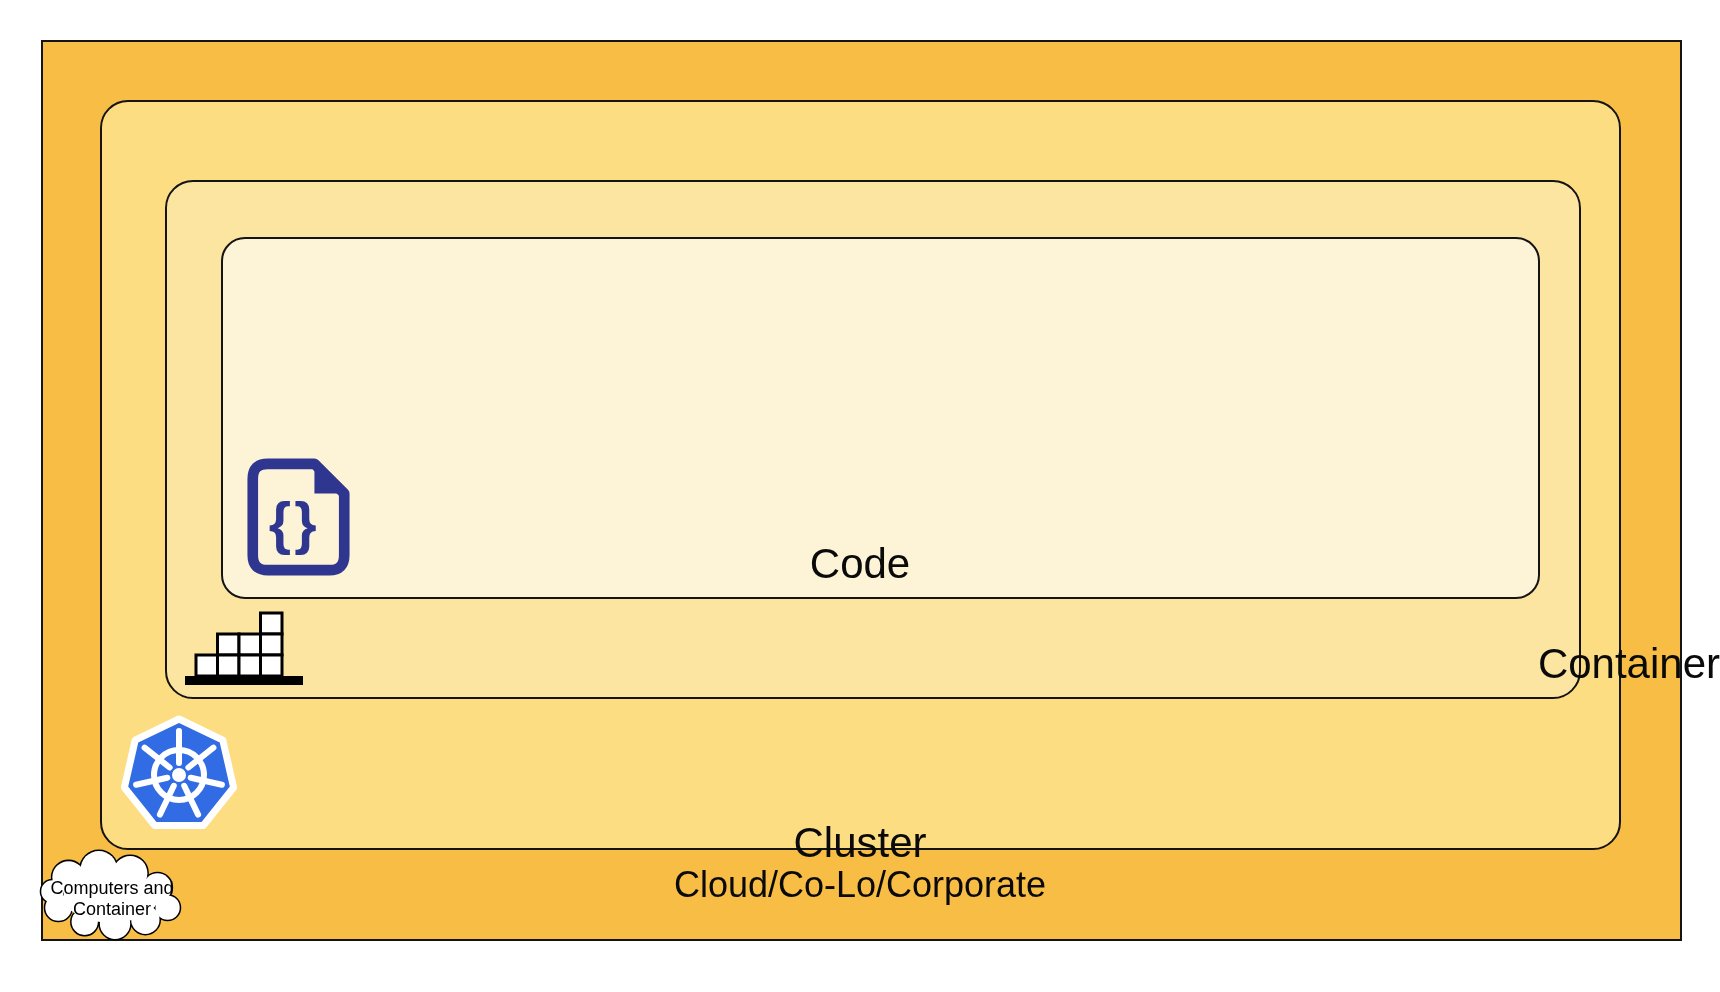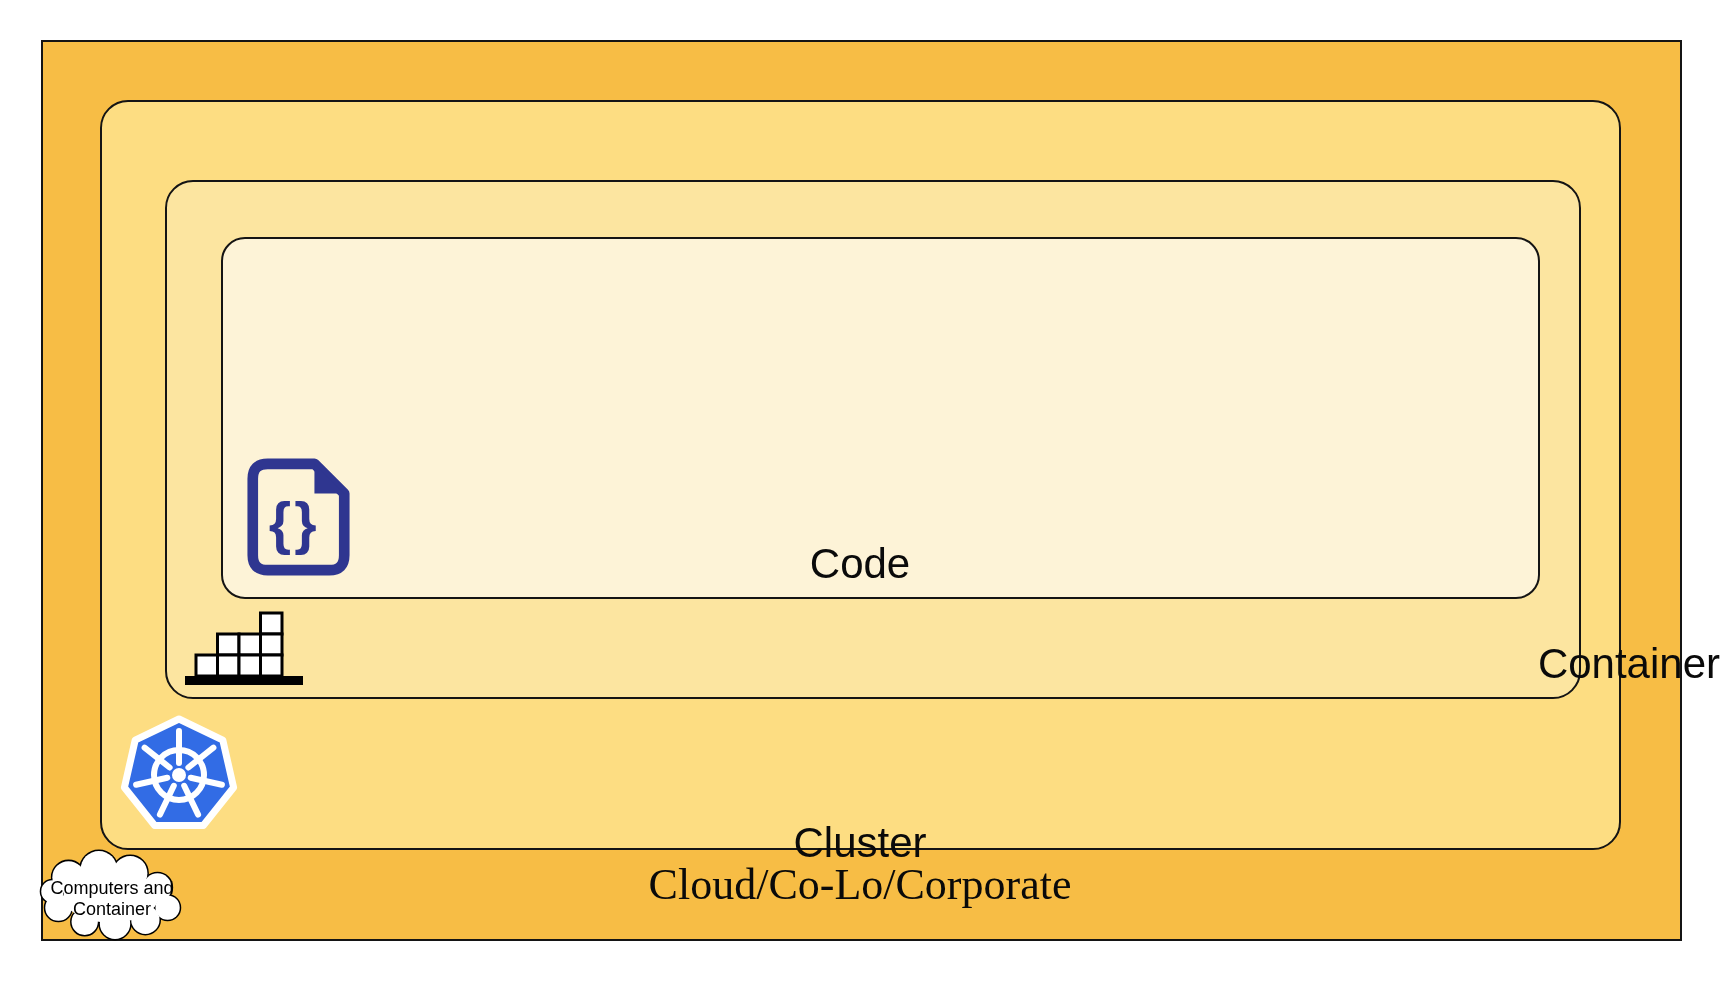--- a/index.html
+++ b/index.html
@@ -8,21 +8,21 @@
   .layer-box{position:absolute;box-sizing:border-box;border:2px solid #141414;}
   .box-outer{left:41px;top:40px;width:1641px;height:901px;border-radius:0;}
   .box-cluster{left:100px;top:100px;width:1521px;height:750px;border-radius:28px;}
   .box-container{left:165px;top:180px;width:1416px;height:519px;border-radius:28px;}
   .box-code{left:221px;top:237px;width:1319px;height:362px;border-radius:24px;}
   .layer-label{position:absolute;left:0;width:1720px;text-align:center;
                font-size:42px;line-height:1.1;color:#0a0a0a;}
   .label-code{top:541px;}
   .label-container{top:641px;text-align:right;}
   .label-cluster{top:793px;margin-top:27px;}
-  .label-datacenter{top:866px;font-size:44px;line-height:38px;font-family:Liberation Serif, serif;}
+  .label-datacenter{top:866px;font-size:36px;line-height:38px;}
   .icon{position:absolute;}
   .icon-code{left:240px;top:457px;width:117px;height:120px;}
   .icon-container{left:185px;top:611px;width:118px;height:74px;}
   .icon-k8s{left:118px;top:713px;width:122px;height:125px;}
   .cloud-wrap{left:36px;top:849px;width:152px;height:93px;}
   .cloud-text{position:absolute;left:36px;top:872px;width:152px;text-align:center;
               font-size:18px;line-height:21px;color:#000;margin-top:6px;}
 </style>
 </head>
 <body>

